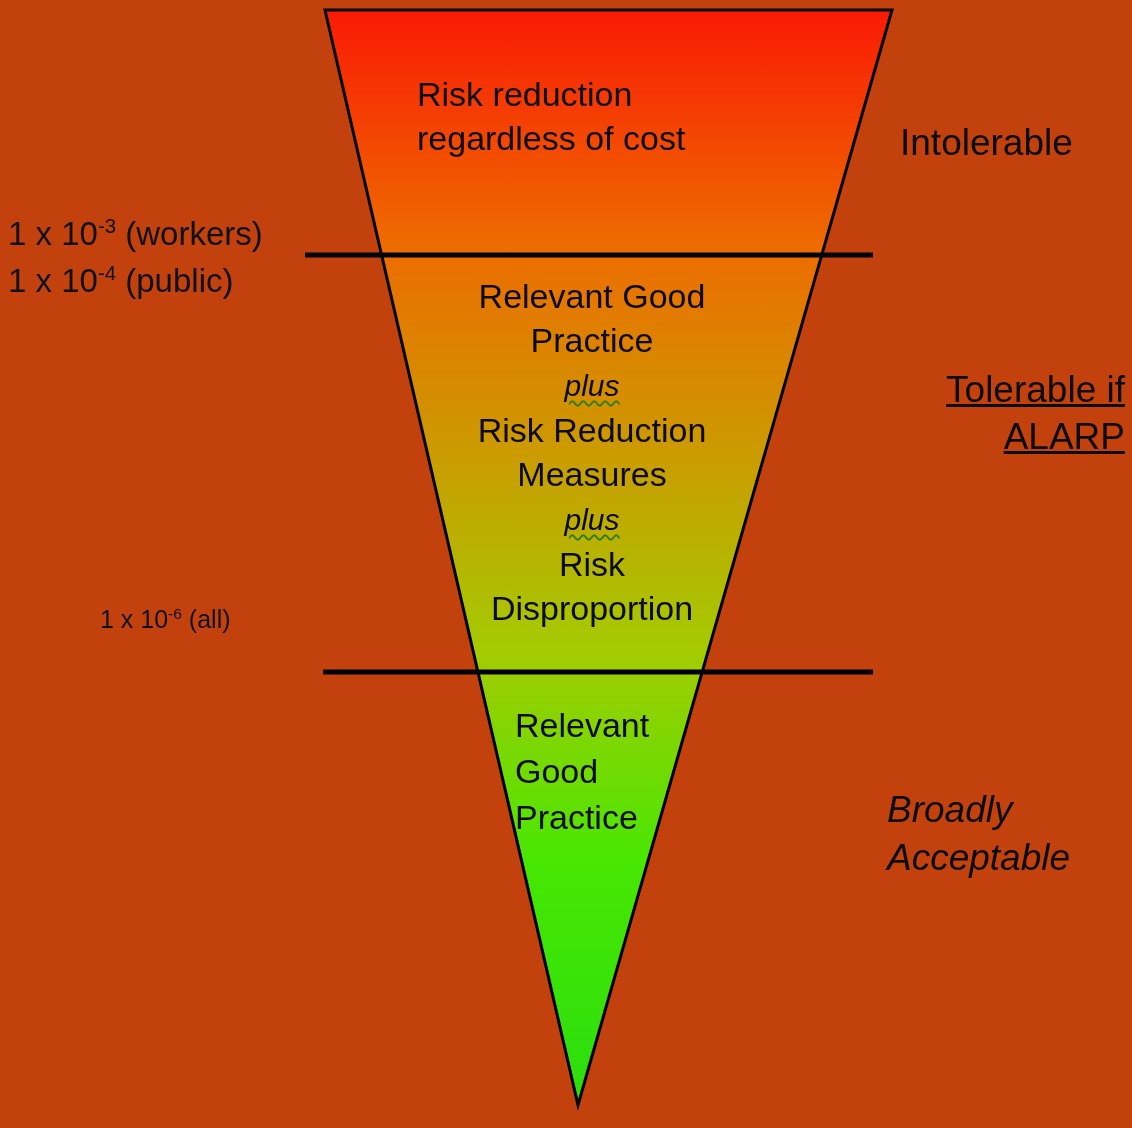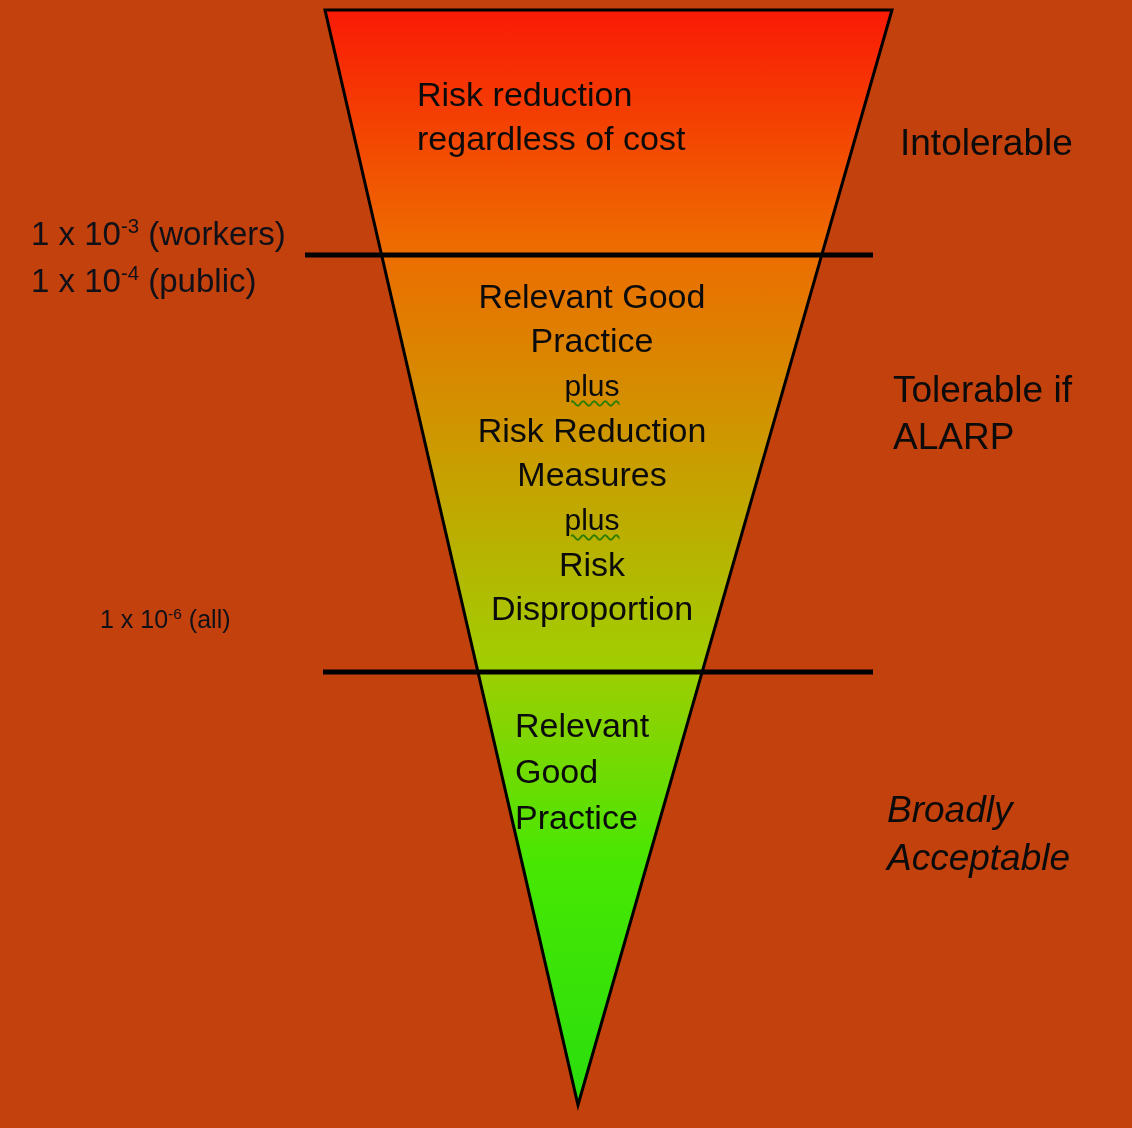--- a/index.html
+++ b/index.html
@@ -14,38 +14,39 @@
   }
   .layer { position: absolute; left: 0; top: 0; }
   .txt { position: absolute; color: #0b0b0b; white-space: nowrap; }
 
   
   .zone1-text { left: 417px; top: 72px; font-size: 34px; line-height: 44px; text-align: left; }
 
   
   .zone2-text { left: 392px; top: 274px; width: 400px; font-size: 34px; line-height: 44px; text-align: center; }
   .plus-word {
+    font-style: italic;
     font-size: 30px;
     text-decoration-line: underline;
     text-decoration-style: wavy;
     text-decoration-color: #2e7d00;
     text-decoration-thickness: 2px;
     text-underline-offset: 4px;
   }
 
   
   .zone3-text { left: 515px; top: 690px; font-size: 34px; line-height: 46px; text-align: left; margin-top: 12px; }
 
   
   .cat-intolerable { left: 900px; top: 98px; font-size: 37px; margin-top: 24px; }
-  .cat-tolerable { left: 893px; top: 366px; width: 232px; font-size: 37px; line-height: 47px; text-align: left; }
+  .cat-tolerable { left: 893px; top: 366px; width: 232px; font-size: 37px; line-height: 47px; text-align: right; text-decoration: underline; }
   .cat-acceptable { left: 887px; top: 786px; font-size: 37px; line-height: 48px; text-align: left; font-style: italic; }
 
   
-  .thr-upper { left: 8px; top: 210px; font-size: 33px; line-height: 47px; color: #101018; margin-left: 23px; }
+  .thr-upper { left: 8px; top: 210px; font-size: 33px; line-height: 47px; color: #101018; }
   .thr-lower { left: 100px; top: 605px; font-size: 25px; color: #101018; }
   sup { font-size: 0.62em; vertical-align: super; line-height: 0; }
 </style>
 </head>
 <body>
 
 <div class="canvas">
 
   <svg class="layer" width="1132" height="1128" viewBox="0 0 1132 1128">
     <defs>

